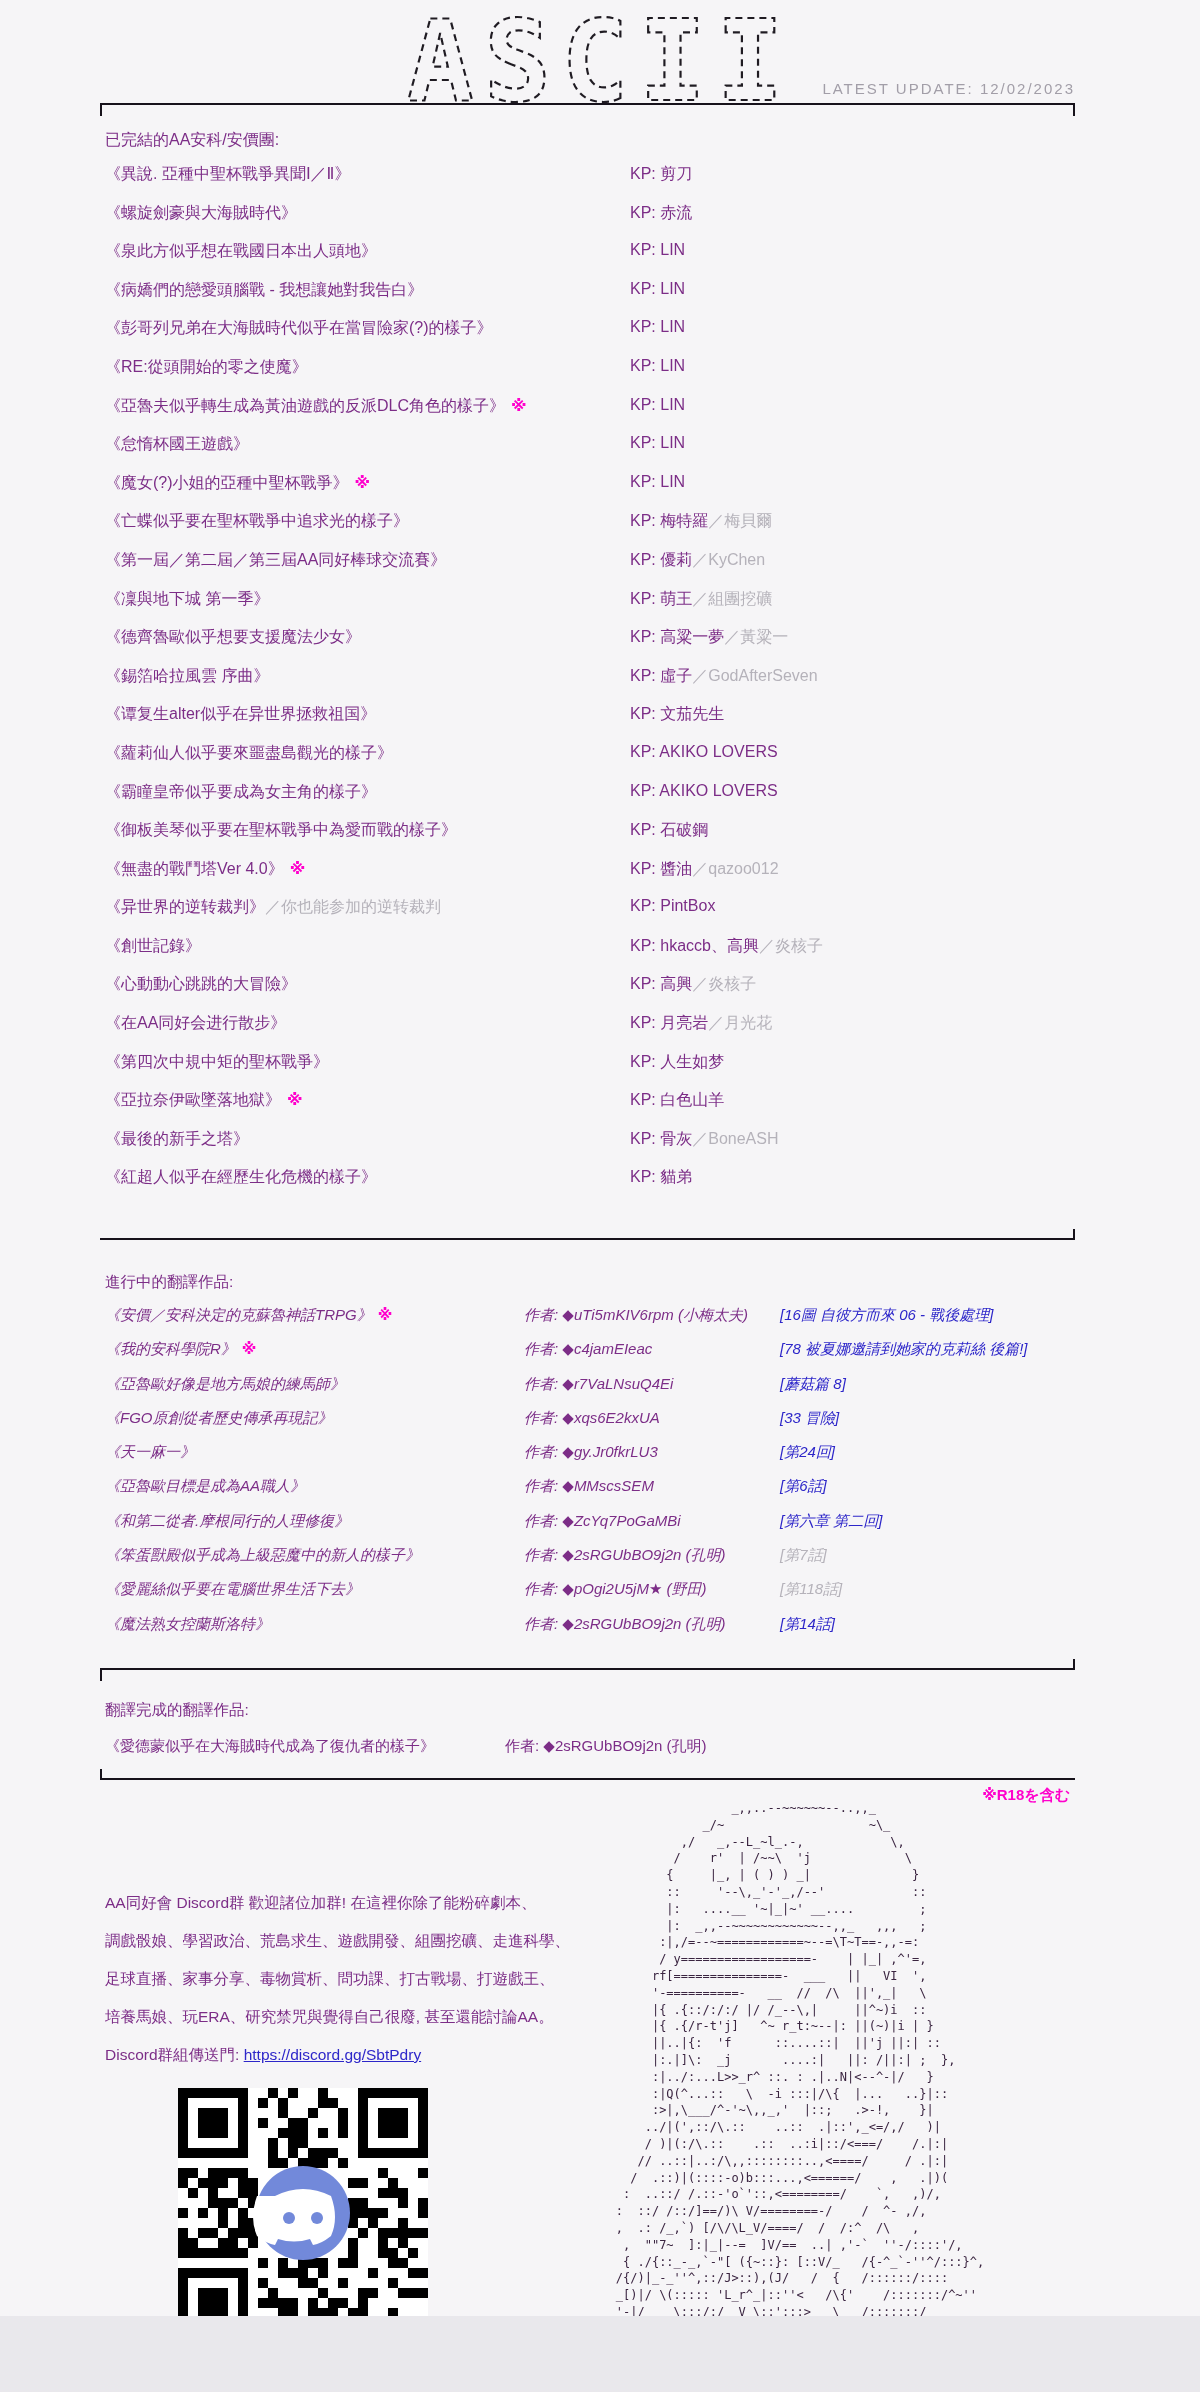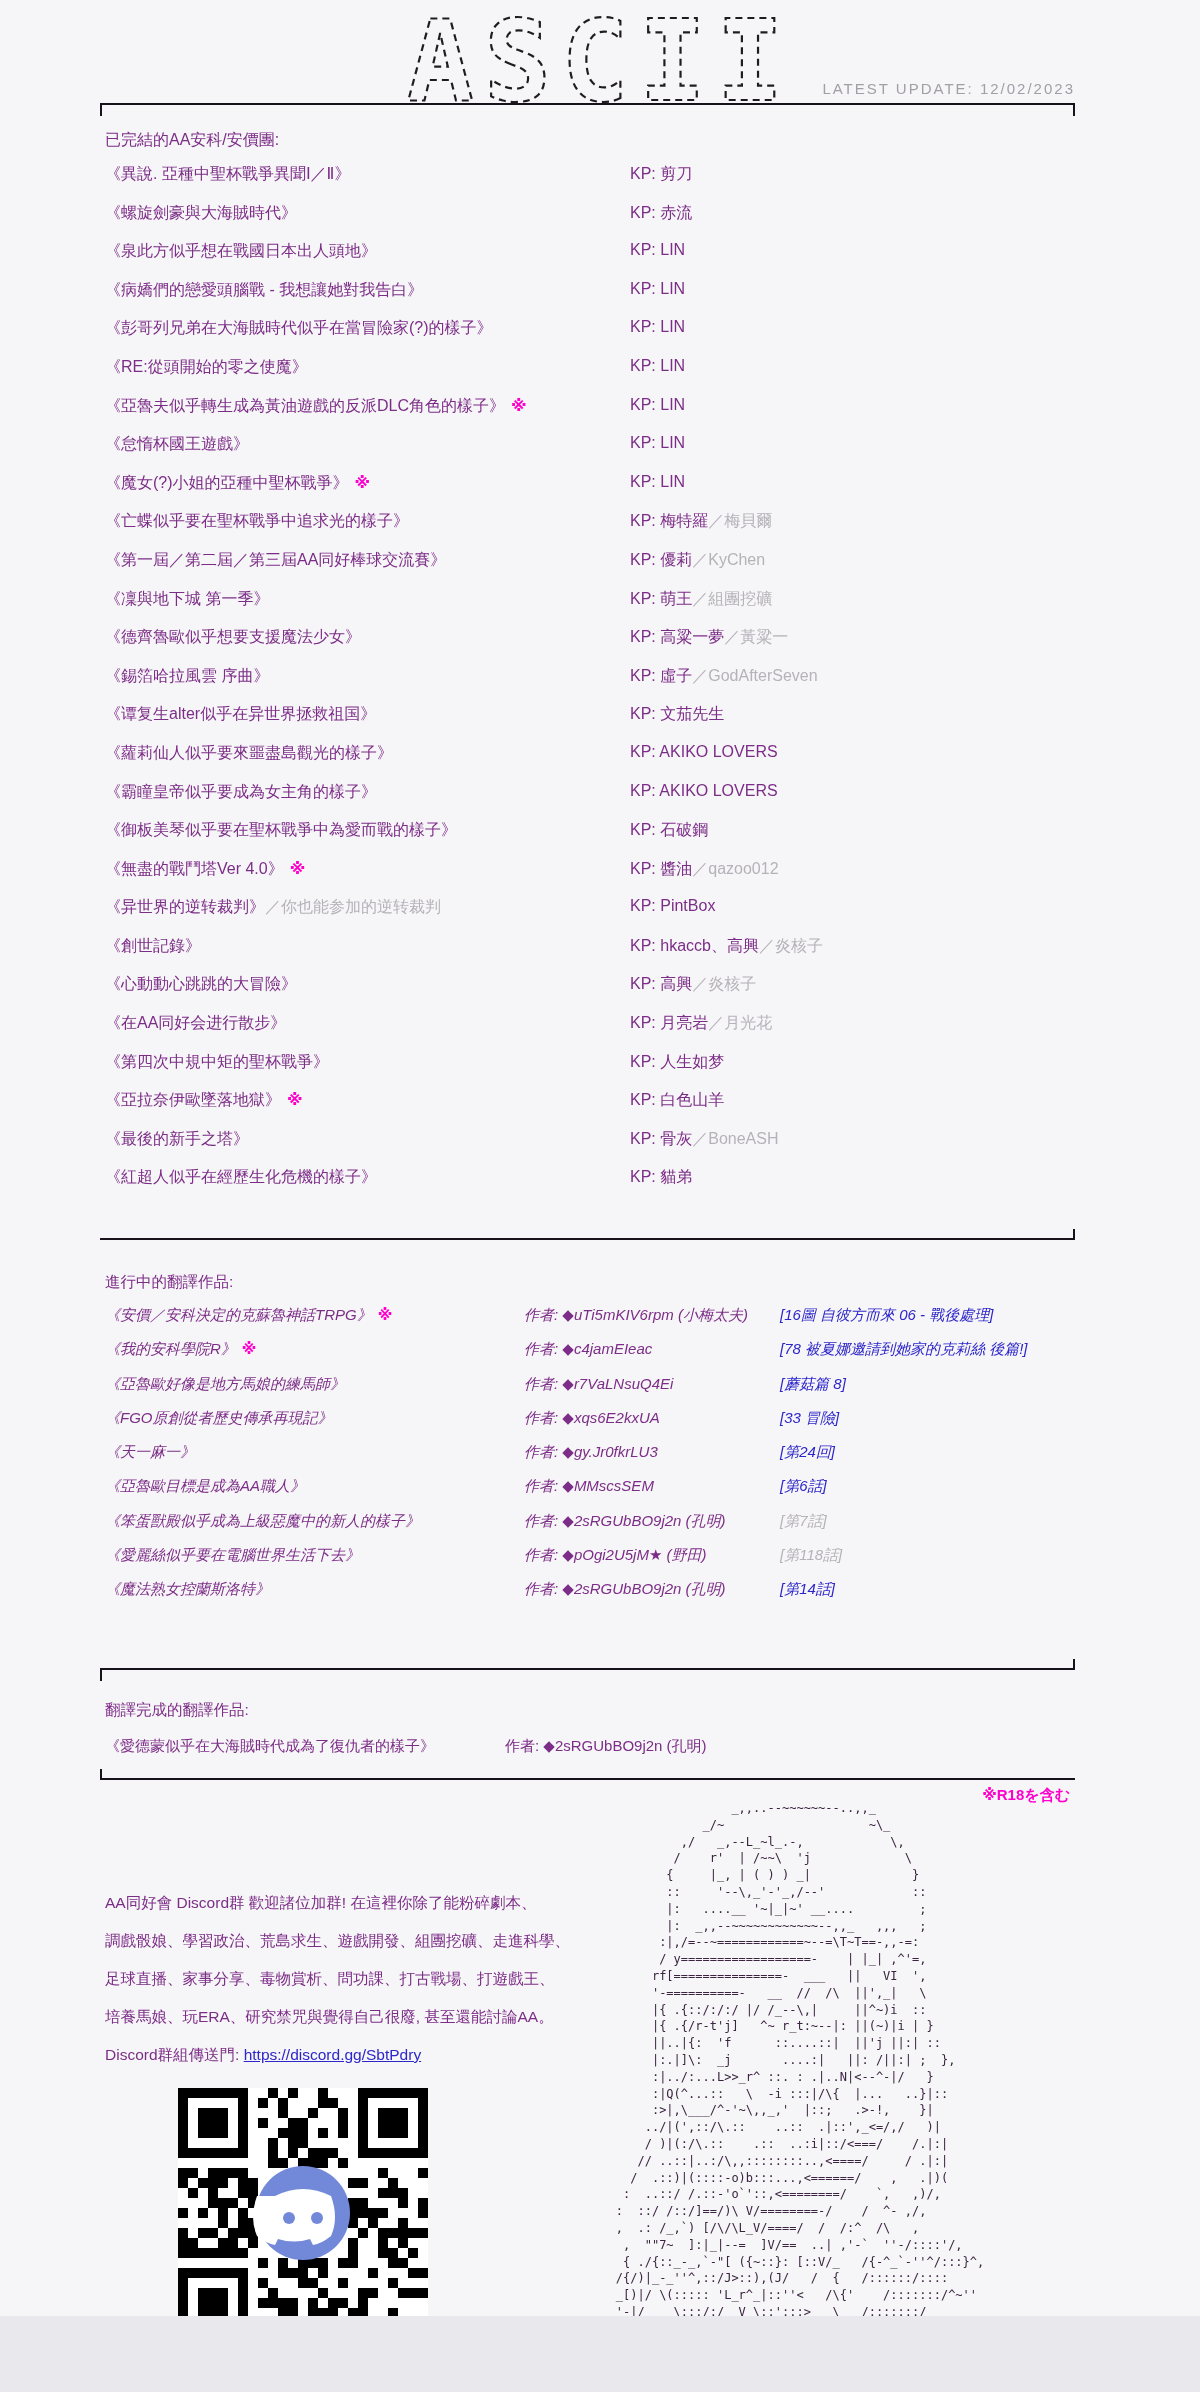--- a/index.html
+++ b/index.html
@@ -255,20 +255,25 @@
       <span class="auth purple"><span>作者: </span><span>◆gy.Jr0fkrLU3</span></span>
       <span class="ch chap">[第24回]</span>
     </div>
 
     <div class="orow">
       <span class="t purple">《亞魯歐目標是成為AA職人》</span><span class="r18-mark"></span>
       <span class="auth purple"><span>作者: </span><span>◆MMscsSEM</span></span>
       <span class="ch chap">[第6話]</span>
     </div>
 
+    <div class="orow">
+      <span class="t purple">《和第二從者.摩根同行的人理修復》</span><span class="r18-mark"></span>
+      <span class="auth purple"><span>作者: </span><span>◆ZcYq7PoGaMBi</span></span>
+      <span class="ch chap">[第六章 第二回]</span>
+    </div>
 
     <div class="orow">
       <span class="t purple">《笨蛋獸殿似乎成為上級惡魔中的新人的樣子》</span><span class="r18-mark"></span>
       <span class="auth purple"><span>作者: </span><span>◆2sRGUbBO9j2n (孔明)</span></span>
       <span class="ch chap stale">[第7話]</span>
     </div>
 
     <div class="orow">
       <span class="t purple">《愛麗絲似乎要在電腦世界生活下去》</span><span class="r18-mark"></span>
       <span class="auth purple"><span>作者: </span><span>◆pOgi2U5jM★ (野田)</span></span>

